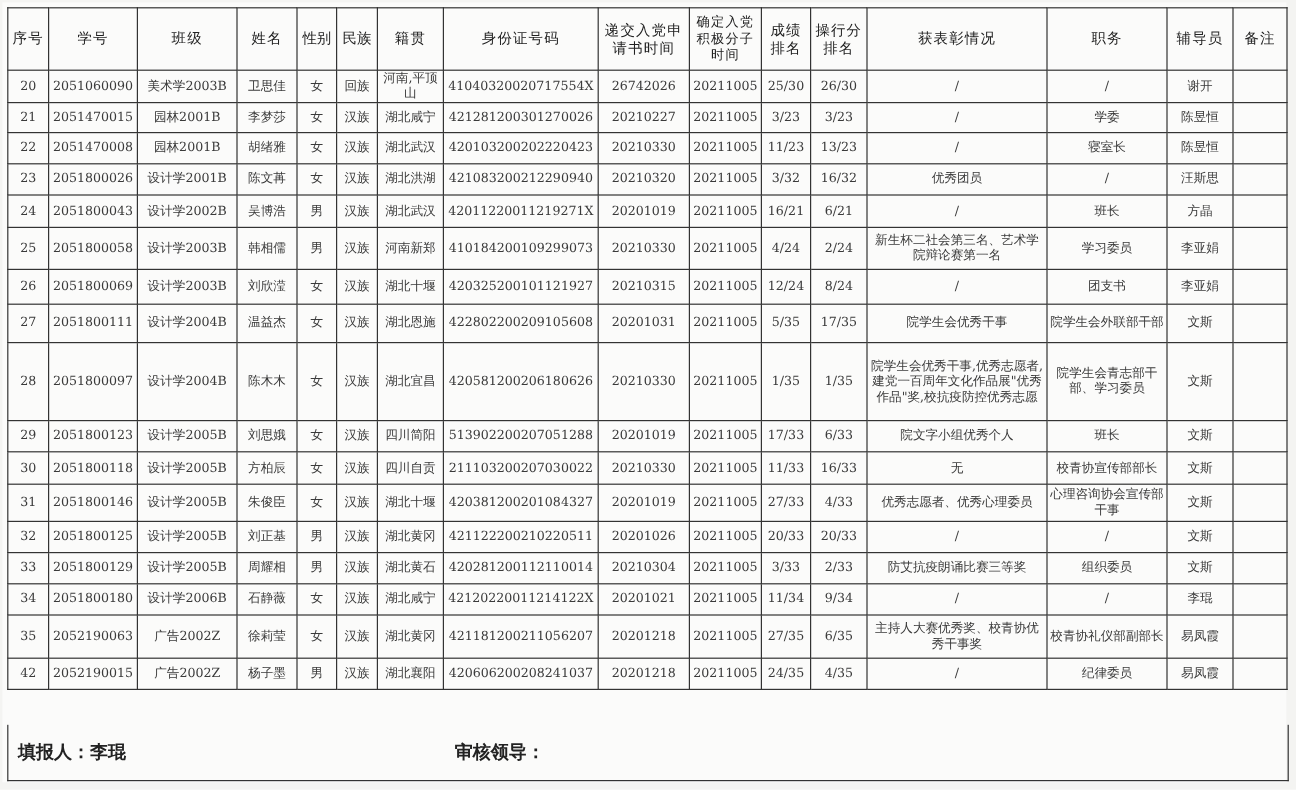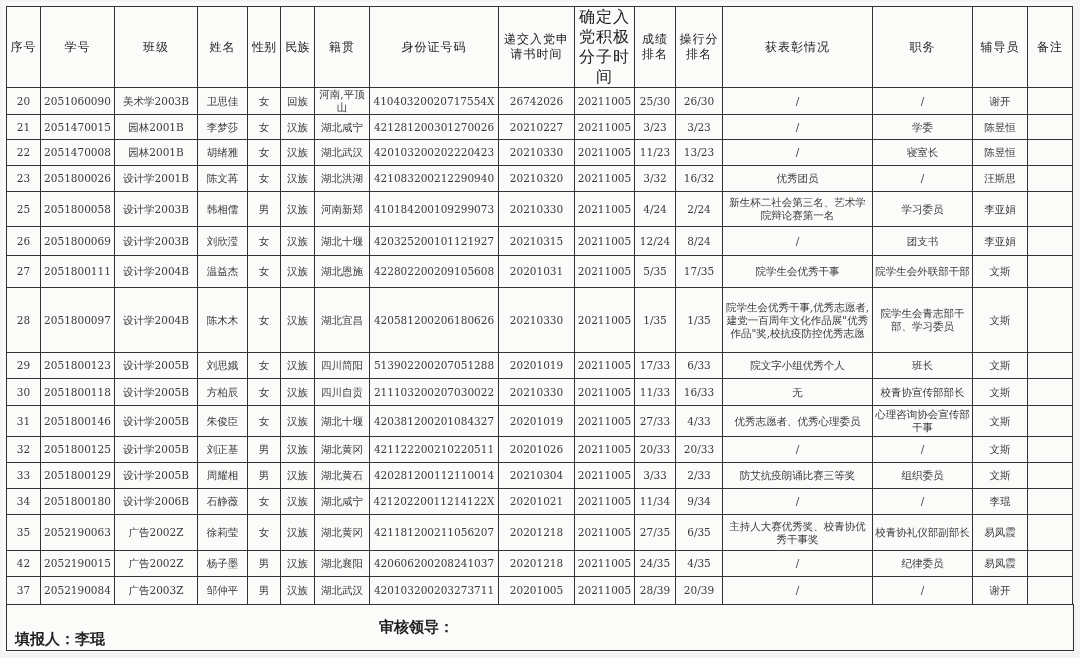--- a/index.html
+++ b/index.html
@@ -39,21 +39,21 @@
   td.num { font-size:10.5px; letter-spacing:0px; }
   td.small { font-size:9.5px; line-height:1.25; }
   td.faint { color:#888; }
   .footer {
     position:absolute; left:4px; top:602px; width:1066px; height:46px;
     border:1.6px solid #333; border-top:none;
     font-family:"DejaVu Sans","Liberation Sans",sans-serif;
     font-weight:bold; font-size:15px; color:#222;
   }
   .footer span { position:absolute; top:14px; }
-  .f-reporter { left:8px;margin-top:12px; }
+  .f-reporter { left:8px; }
   .f-reviewer { left:372px; }
   .f-date { left:692px; }
 </style>
 </head>
 <body>
 
 <div class="sheet">
   <table class="grid">
     <colgroup>
       <col style="width:34px">
@@ -77,21 +77,21 @@
       <tr>
         <th>序号</th>
         <th>学号</th>
         <th>班级</th>
         <th>姓名</th>
         <th style="letter-spacing:0">性别</th>
         <th style="letter-spacing:0">民族</th>
         <th>籍贯</th>
         <th>身份证号码</th>
         <th>递交入党申请书时间</th>
-        <th style="font-size:16px">确定入党积极分子时间</th>
+        <th style="font-size:11px">确定入党积极分子时间</th>
         <th>成绩排名</th>
         <th>操行分排名</th>
         <th>获表彰情况</th>
         <th>职务</th>
         <th>辅导员</th>
         <th>备注</th>
       </tr>
     </thead>
     <tbody id="rows">
         <tr style="height: 26px;">
@@ -159,20 +159,38 @@
           <td class="num">421083200212290940</td>
           <td class="num">20210320</td>
           <td class="num">20211005</td>
           <td class="num">3/32</td>
           <td class="num">16/32</td>
           <td class="small">优秀团员</td>
           <td class="small faint">/</td>
           <td>汪斯思</td>
           <td></td>
         </tr>
+        <tr style="height: 27px;">
+          <td>24</td>
+          <td class="num">2051800043</td>
+          <td>设计学2002B</td>
+          <td>吴博浩</td>
+          <td>男</td>
+          <td>汉族</td>
+          <td>湖北武汉</td>
+          <td class="num">42011220011219271X</td>
+          <td class="num">20201019</td>
+          <td class="num">20211005</td>
+          <td class="num">16/21</td>
+          <td class="num">6/21</td>
+          <td class="small faint">/</td>
+          <td class="small">班长</td>
+          <td>方晶</td>
+          <td></td>
+        </tr>
         <tr style="height: 35px;">
           <td>25</td>
           <td class="num">2051800058</td>
           <td>设计学2003B</td>
           <td>韩相儒</td>
           <td>男</td>
           <td>汉族</td>
           <td>河南新郑</td>
           <td class="num">410184200109299073</td>
           <td class="num">20210330</td>
@@ -373,38 +391,20 @@
           <td>汉族</td>
           <td>湖北襄阳</td>
           <td class="num">420606200208241037</td>
           <td class="num">20201218</td>
           <td class="num">20211005</td>
           <td class="num">24/35</td>
           <td class="num">4/35</td>
           <td class="small faint">/</td>
           <td class="small">纪律委员</td>
           <td>易凤霞</td>
-          <td></td>
-        </tr>
-        <tr style="height: 28px;">
-          <td>37</td>
-          <td class="num">2052190084</td>
-          <td>广告2003Z</td>
-          <td>邹仲平</td>
-          <td>男</td>
-          <td>汉族</td>
-          <td>湖北武汉</td>
-          <td class="num">420103200203273711</td>
-          <td class="num">20201005</td>
-          <td class="num">20211005</td>
-          <td class="num">28/39</td>
-          <td class="num">20/39</td>
-          <td class="small faint">/</td>
-          <td class="small faint">/</td>
-          <td>谢开</td>
           <td></td>
         </tr>
       </tbody>
   </table>
 
   <div class="footer">
     <span class="f-reporter">填报人：李琨</span>
     <span class="f-reviewer">审核领导：</span>
   </div>
 </div>

